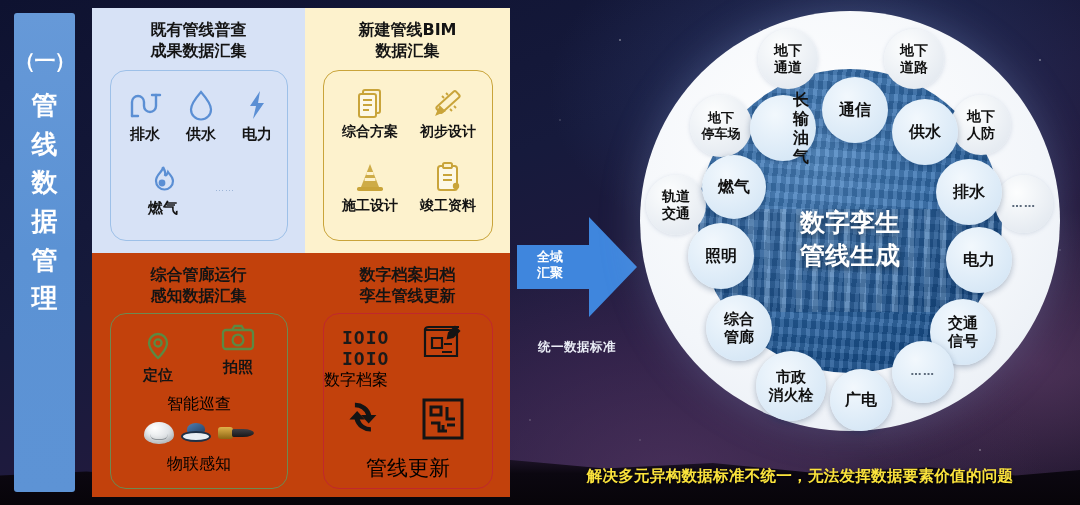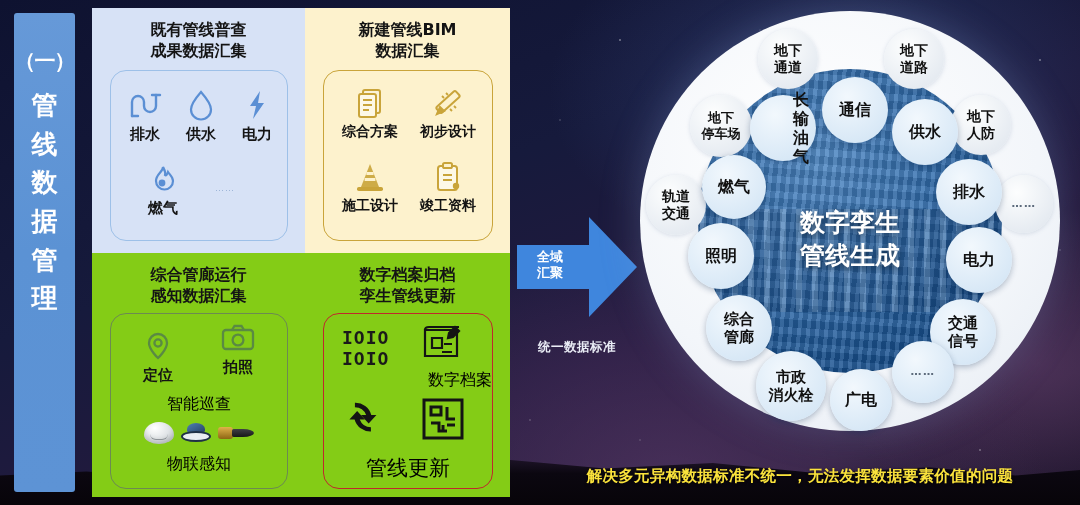--- a/index.html
+++ b/index.html
@@ -33,21 +33,21 @@
     padding-top:34px; gap:1px; color:#fff;
   }
   #sidebar .num { font-size:21px; font-weight:bold; letter-spacing:-1px; margin-bottom:11px; }
   #sidebar .ch  { font-size:26px; font-weight:bold; line-height:1.45; }
 
   
   #panels { position:absolute; left:92px; top:8px; width:418px; height:489px; }
   .quad { position:absolute; }
   #q1 { left:0;   top:0;   width:213px; height:245px; background:#d7e2f6; }
   #q2 { left:213px;top:0;  width:205px; height:245px; background:#fdf2cd; }
-  #qbot { left:0; top:245px; width:418px; height:244px; background:#84cc16; }
+  #qbot { left:0; top:245px; width:418px; height:244px; background:#c2410c; }
 
   .ptitle {
     position:absolute; width:100%; text-align:center;
     font-weight:bold; color:#141414; line-height:1.3;
   }
   #q1 .ptitle { top:12px;  font-size:16px; }
   #q2 .ptitle { top:12px;  font-size:16px; }
   .btitle { position:absolute; font-weight:bold; color:#141414; line-height:1.3;
             font-size:16px; text-align:center; top:12px; width:213px; }
   #bt1 { left:0; }
@@ -311,21 +311,21 @@
       </div>
       <div style="position:absolute;left:96px;top:10px;">
         <svg width="44" height="40" viewBox="0 0 44 40" fill="none" stroke="#141414" stroke-width="2.2">
           <path d="M5 6h32v26H5z"></path>
             <path d="M5 6c0-2 2-3 4-3h30"></path>
           <path d="M12 14h10v10H12z"></path>
             <path d="M24 20h8M22 28h10"></path>
           <path d="M29 9l6-6 4 4-6 6-5 1 1-5Z" fill="#141414"></path>
         </svg>
       </div>
-      <div class="lbl" style="position:absolute;left:0;top:56px;width:100%;text-align:right;font-size:16px;">数字档案</div>
+      <div class="lbl" style="position:absolute;left:0;top:56px;width:100%;text-align:left;font-size:16px;">数字档案</div>
       <div style="position:absolute;left:20px;top:86px;">
         <svg width="44" height="40" viewBox="0 0 44 40" fill="#141414">
           <path d="M22 6a14 14 0 0 1 13 9h-6l9 10 9-10h-6A19 19 0 0 0 22 1Z" transform="translate(-8,2) scale(.86)"></path>
           <path d="M22 34a14 14 0 0 1-13-9h6L6 15 -3 25h6A19 19 0 0 0 22 39Z" transform="translate(8,-2) scale(.86)"></path>
         </svg>
       </div>
       <div style="position:absolute;left:98px;top:84px;">
         <svg width="42" height="42" viewBox="0 0 42 42" fill="none" stroke="#141414" stroke-width="3">
           <rect x="2" y="2" width="38" height="38"></rect>
           <path d="M9 9h10v8H9zM9 25h8v8h8M25 9v12h8M25 27h8M21 33v-6"></path>

